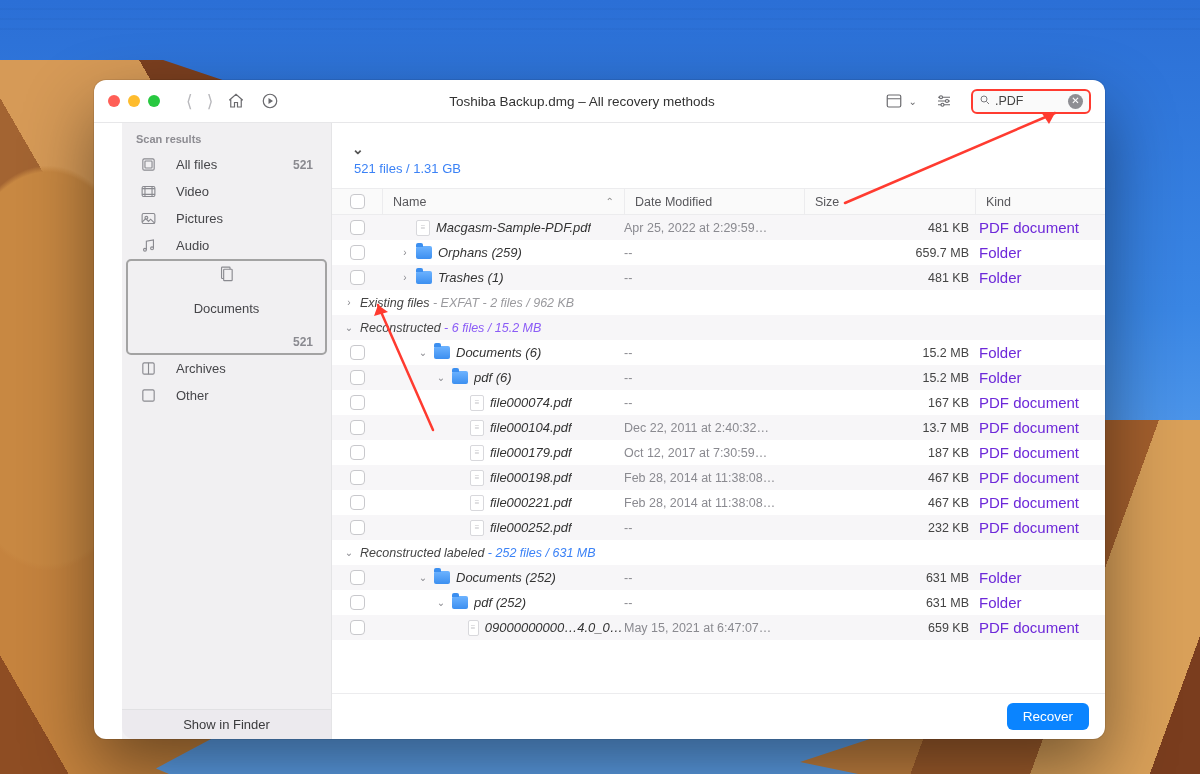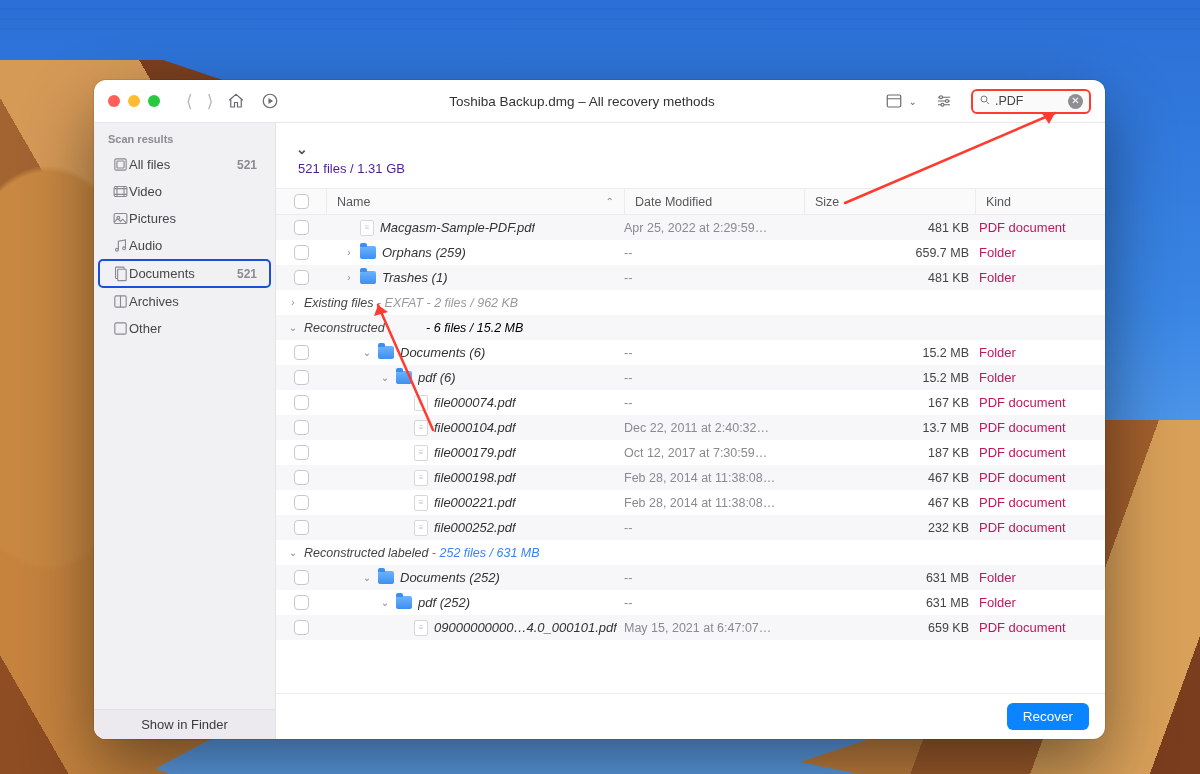--- a/index.html
+++ b/index.html
@@ -57,36 +57,36 @@
     border:2px solid #ff3b30;border-radius:6px;background:#fafafa;padding:0 6px;color:#555;}
   .searchbox .mag{font-size:12px;color:#7a7a7e;margin-right:4px;}
   .searchbox input{border:none;background:transparent;outline:none;width:60px;font-size:12.5px;color:#444;}
   .searchbox .clear{margin-left:auto;width:15px;height:15px;border-radius:50%;background:#8e8e93;color:#fff;
     display:flex;align-items:center;justify-content:center;font-size:10px;line-height:1;}
 
   
   .body{flex:1;display:flex;min-height:0;}
 
   
-  .sidebar{width:182px;background:#f1f0f2;border-right:1px solid #e4e4e6;display:flex;flex-direction:column;}
+  .sidebar{width:210px;background:#f1f0f2;border-right:1px solid #e4e4e6;display:flex;flex-direction:column;margin-left:28px;}
   .sb-heading{font-size:11px;color:#8d8c92;font-weight:600;padding:10px 14px 6px;}
-  .sb-item{display:flex;align-items:center;gap:0;padding:5px 14px;font-size:13px;color:#46464a;border-radius:4px;margin:0 4px;cursor:default;}
+  .sb-item{display:flex;align-items:center;gap:19px;padding:5px 14px;font-size:13px;color:#46464a;border-radius:4px;margin:0 4px;cursor:default;}
   .sb-item .icon{width:17px;height:17px;display:flex;align-items:center;justify-content:center;color:#8a8a90;}
   .sb-item .icon svg{width:17px;height:17px;stroke:#8a8a90;fill:none;stroke-width:1.6;}
   .sb-item .count{margin-left:auto;font-size:12px;color:#8a8a90;font-weight:bold;}
-  .sb-item.selected{border:2px solid #1d4ed8;border-radius:5px;padding:4px 12px;margin:0 4px;}
+  .sb-item.selected{border:2px solid #a3a3a3;border-radius:5px;padding:4px 12px;margin:0 4px;flex-direction:column;}
   .sb-footer{margin-top:auto;padding:0;}
   .sb-footer button{width:100%;height:30px;border:none;border-top:1px solid #e1e1e3;font-size:13px;color:#3a3a3c;background:#eceaee;border-radius:0 0 0 12px;}
 
   
   .main{flex:1;display:flex;flex-direction:column;min-width:0;}
   .content-header{padding:18px 20px 12px;display:flex;flex-direction:column;gap:4px;}
   .ch-title{display:flex;align-items:center;gap:6px;font-size:22px;font-weight:700;color:#222;}
   .ch-title .chev{font-size:14px;color:#555;}
-  .ch-sub{font-size:13px;color:#4c1d95;padding-left:2px;}
+  .ch-sub{font-size:13px;color:#3b82f6;padding-left:2px;}
 
   .columns{display:flex;align-items:center;height:27px;border-top:1px solid #ececee;border-bottom:1px solid #ececee;
     font-size:12.5px;color:#58585c;background:#fafafa;}
   .columns>div{border-left:1px solid #ececee;padding:0 10px;display:flex;align-items:center;height:100%;}
   .columns>div:first-child{border-left:none;}
   .col-check{width:50px;padding-left:18px!important;}
   .col-name{flex:1;gap:6px;}
   .col-name .sort{margin-left:auto;font-size:10px;color:#888;}
   .col-date{width:180px;}
   .col-size{width:171px;justify-content:flex-start;}
@@ -95,21 +95,21 @@
   .rows{flex:1;overflow:hidden;}
   .row{display:flex;align-items:center;height:25px;font-size:13px;color:#333;}
   .row:nth-child(odd){background:#f7f6f8;}
   .row:nth-child(even){background:#ffffff;}
   .row.group{background:#ffffff!important;color:#6a6a6e;font-size:12.5px;}
   .row.group-odd{background:#f7f6f8!important;}
   .row .c-check{width:50px;display:flex;align-items:center;justify-content:flex-start;padding-left:18px;}
   .row .c-name{flex:1;display:flex;align-items:center;gap:6px;min-width:0;}
   .row .c-date{width:180px;color:#8a8a90;font-size:12.5px;white-space:nowrap;overflow:hidden;text-overflow:ellipsis;}
   .row .c-size{width:90px;text-align:right;color:#444;font-size:12.5px;padding-right:6px;}
-  .row .c-kind{width:130px;color:#be185d;font-size:13px;padding-left:4px;}
+  .row .c-kind{width:130px;color:#6d28d9;font-size:15px;padding-left:4px;}
   .row .c-right{width:81px;}
   .chk{width:15px;height:15px;border:1.2px solid #c8c8cc;border-radius:4px;background:#fff;display:inline-block;}
   .disclose{width:10px;display:inline-flex;justify-content:center;color:#8a8a90;font-size:10px;}
   .folder{width:16px;height:13px;display:inline-block;
     background: linear-gradient(#6db3ff,#3c8ff0);
     border-radius:2px;position:relative;}
   .folder::before{content:"";position:absolute;left:0;top:-3px;width:7px;height:4px;background:#3c8ff0;border-radius:2px 2px 0 0;}
   .doc-thumb{width:14px;height:16px;border:1px solid #d8d8dc;border-radius:2px;background:#fff;display:inline-flex;align-items:center;justify-content:center;color:#c4c4c8;font-size:8px;}
   .row .name-text{white-space:nowrap;overflow:hidden;text-overflow:ellipsis;font-style:italic;}
 
@@ -334,21 +334,21 @@
           </div>
           <div class="row group">
             <div style="padding-left:12px;display:flex;align-items:center;gap:6px;">
               <span class="disclose">›</span>
               <span class="name-text"><span style="color:#444;">Existing files</span><span style="color:#9a9a9e;"> - EXFAT - 2 files / 962 KB</span></span>
             </div>
           </div>
           <div class="row group group-odd">
             <div style="padding-left:12px;display:flex;align-items:center;gap:6px;">
               <span class="disclose">⌄</span>
-              <span class="name-text"><span style="color:#444;">Reconstructed</span><span style="color:#000000;padding-left:38px;"> - 6 files / 15.2 MB</span></span>
+              <span class="name-text"><span style="color:#444;">Reconstructed</span><span style="color:#8b5cf6;"> - 6 files / 15.2 MB</span></span>
             </div>
           </div>
           <div class="row">
             <div class="c-check">
               <span class="chk"></span>
             </div>
             <div class="c-name" style="padding-left:36px;">
               <span class="disclose">⌄</span>
               <span class="folder"></span>
               <span class="name-text">Documents (6)</span>

